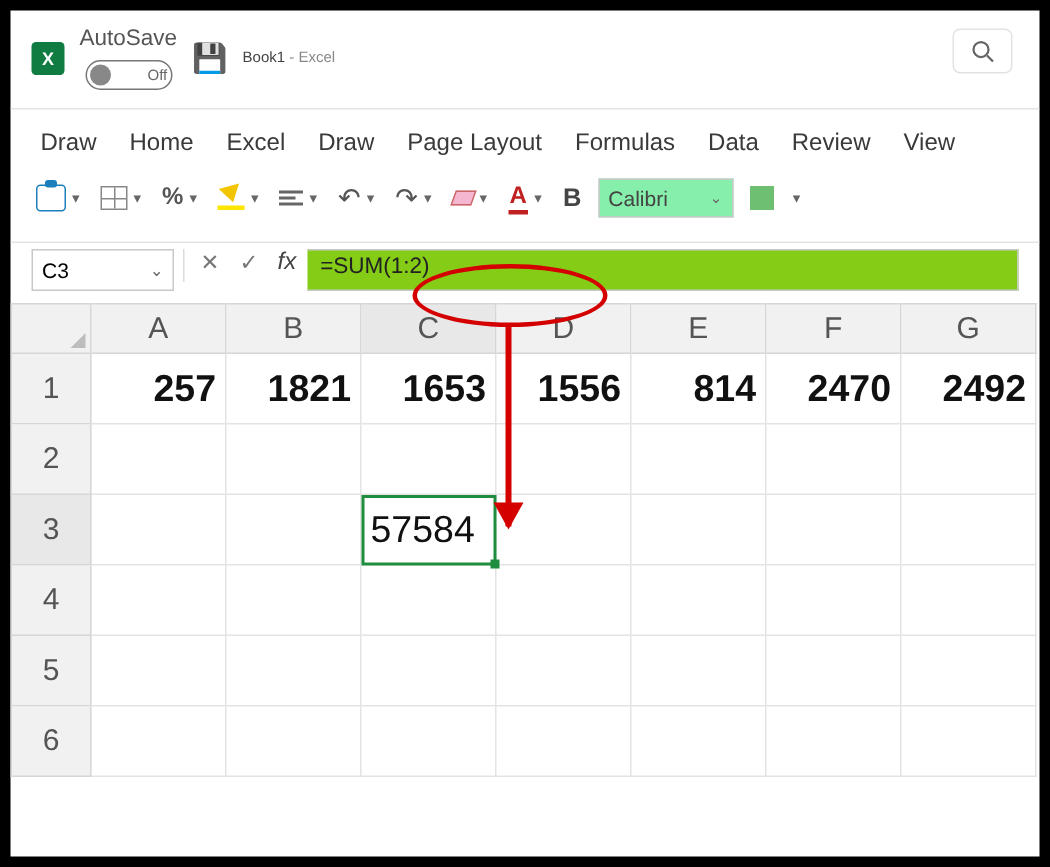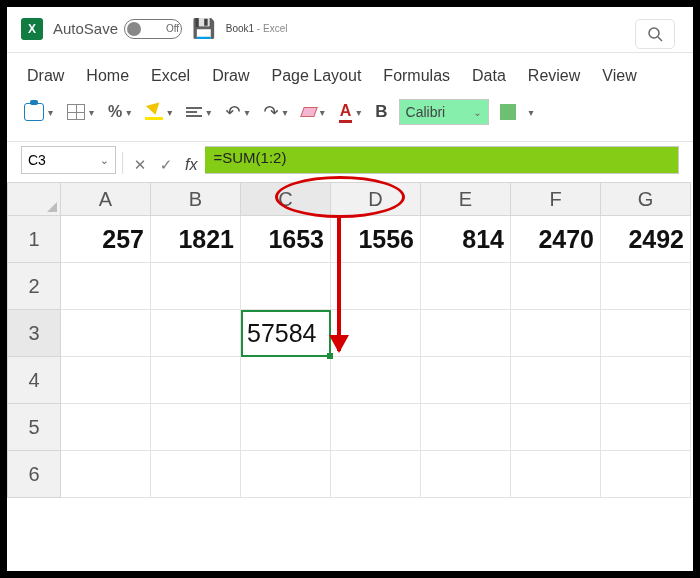--- a/index.html
+++ b/index.html
@@ -16,21 +16,21 @@
   .titlebar {
     display: flex; align-items: center; gap: 10px;
     padding: 10px 14px 6px 14px;
     font-size: 15px; color: #444;
   }
   .xl-badge {
     width: 22px; height: 22px; background: #107c41; color: #fff;
     display: flex; align-items: center; justify-content: center;
     border-radius: 3px; font-size: 12px; font-weight: bold;
   }
-  .autosave { display: flex; align-items: center; gap: 6px; color:#555; font-size:15px; }
+  .autosave { display: flex; align-items: center; gap: 6px; color:#555; font-size:15px;flex-direction:column; }
   .switch {
     width: 58px; height: 20px; border: 1.5px solid #777; border-radius: 10px;
     display: flex; align-items: center; padding: 0 2px; gap: 2px; justify-content: space-between;
     font-size: 10px; color: #666;
   }
   .switch .knob { width: 14px; height: 14px; background: #888; border-radius: 50%; }
   .switch .lbl { font-size: 10px; }
   .save-icn { color: #7b3fbf; font-size: 19px; }
   .title-text { font-size: 10px; color: #444; }
   .title-fade { color: #888; }
@@ -90,21 +90,21 @@
   .icon-A { font-weight: bold; color:#c02020; font-size:16px; border-bottom:3px solid #c02020; padding:0 1px;}
   .icon-B { font-weight: bold; font-size:17px;}
   .fontbox {
     border:1px solid #c8c8c8; height:26px; min-width:90px; font-size:14px; padding:2px 6px;
     display:flex; align-items:center; justify-content:space-between; gap:4px; background:#86efac;
   }
   .color-swatch { width:16px; height:16px; background:#6fbf73; display:inline-block; }
 
   
   .fbar {
-    display: flex; align-items: flex-end; gap: 4px;
+    display: flex; align-items: flex-start; gap: 4px;
     padding: 4px 14px 8px 14px;
   }
   .namebox {
     border:1px solid #c8c8c8; height:28px; width:95px; display:flex; align-items:center;
     justify-content: space-between; padding:0 6px; font-size:14px; background:#fff;
   }
   .namebox .dd { color:#666; font-size:11px;}
   .fdiv { width:1px; height:22px; background:#dcdcdc; margin:0 2px;}
   .fbtn { width:22px; text-align:center; font-size:15px; color:#777; }
   .fx { font-style: italic; font-size: 16px; color:#444; margin: 0 4px; }

